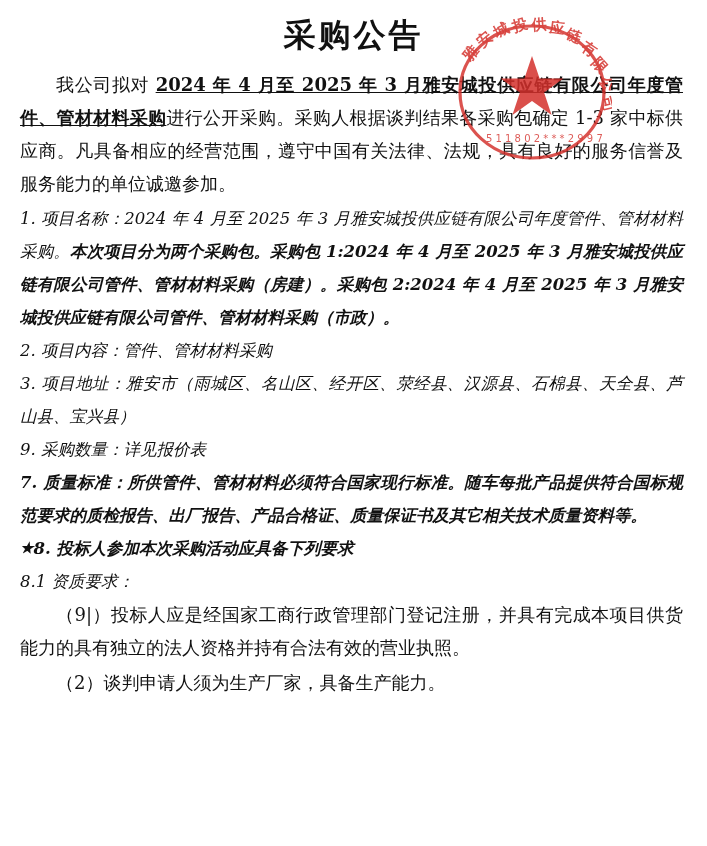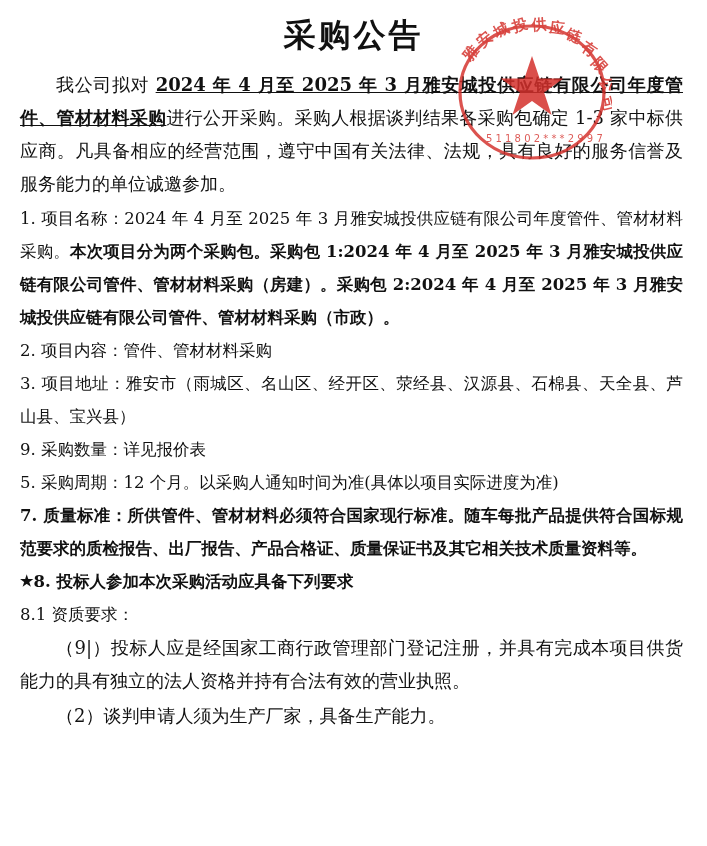--- a/index.html
+++ b/index.html
@@ -48,20 +48,21 @@
   }
   .uline {
     text-decoration: underline;
     font-weight: bold;
   }
   .item {
     margin: 0;
     font-size: 16.5px;
     line-height: 33px;
     text-align: justify;
+    font-style: italic;
   }
   .star {
     font-size: 15px;
     vertical-align: 1px;
   }
   
   .seal {
     position: absolute;
     left: 452px;
     top: 2px;
@@ -121,23 +122,20 @@
     </p>
 
     <p class="item">
       <span>3. 项目地址：雅安市（雨城区、名山区、经开区、荥经县、汉源县、石棉县、天全县、芦山县、宝兴县）</span>
     </p>
 
     <p class="item">
       <span>9. 采购数量：详见报价表</span>
     </p>
 
-    <p class="item">
-      <span>5. 采购周期：12 个月。以采购人通知时间为准(具体以项目实际进度为准)</span>
-    </p>
 
 
     <p class="item bold">
       <span>7. 质量标准：所供管件、管材材料必须符合国家现行标准。随车每批产品提供符合国标规范要求的质检报告、出厂报告、产品合格证、质量保证书及其它相关技术质量资料等。</span>
     </p>
 
     <p class="item bold">
       <span class="star">★</span><span>8. 投标人参加本次采购活动应具备下列要求</span>
     </p>
 

